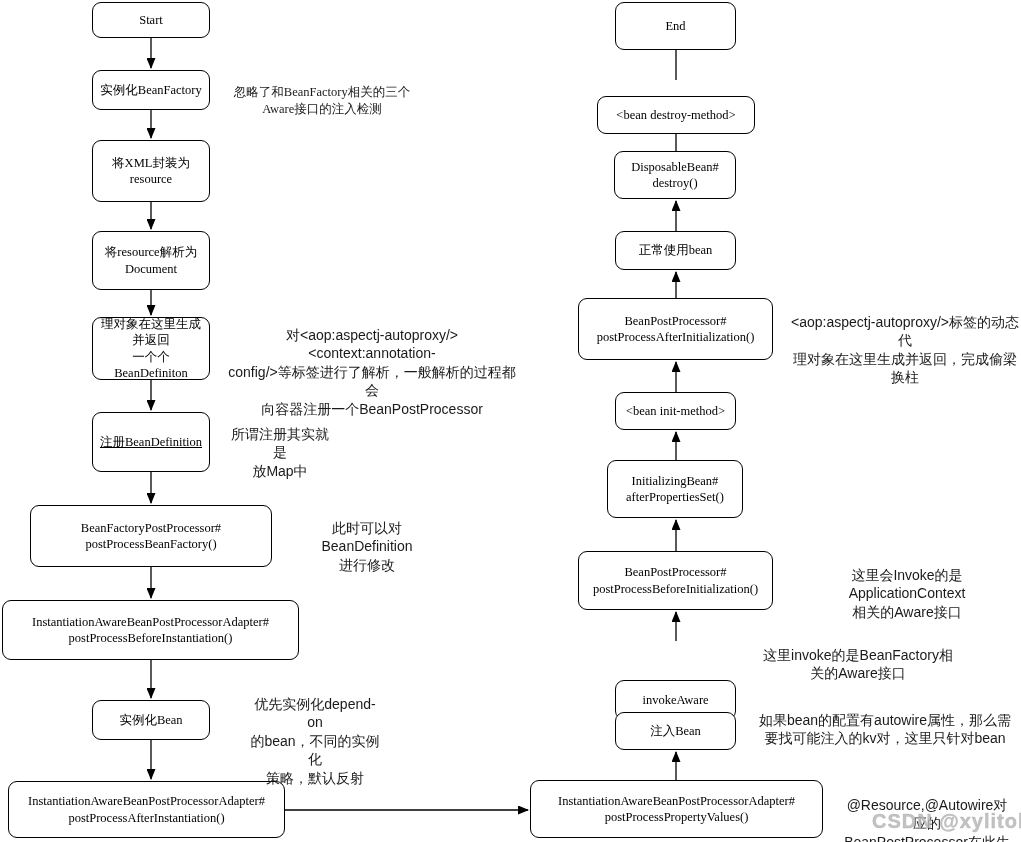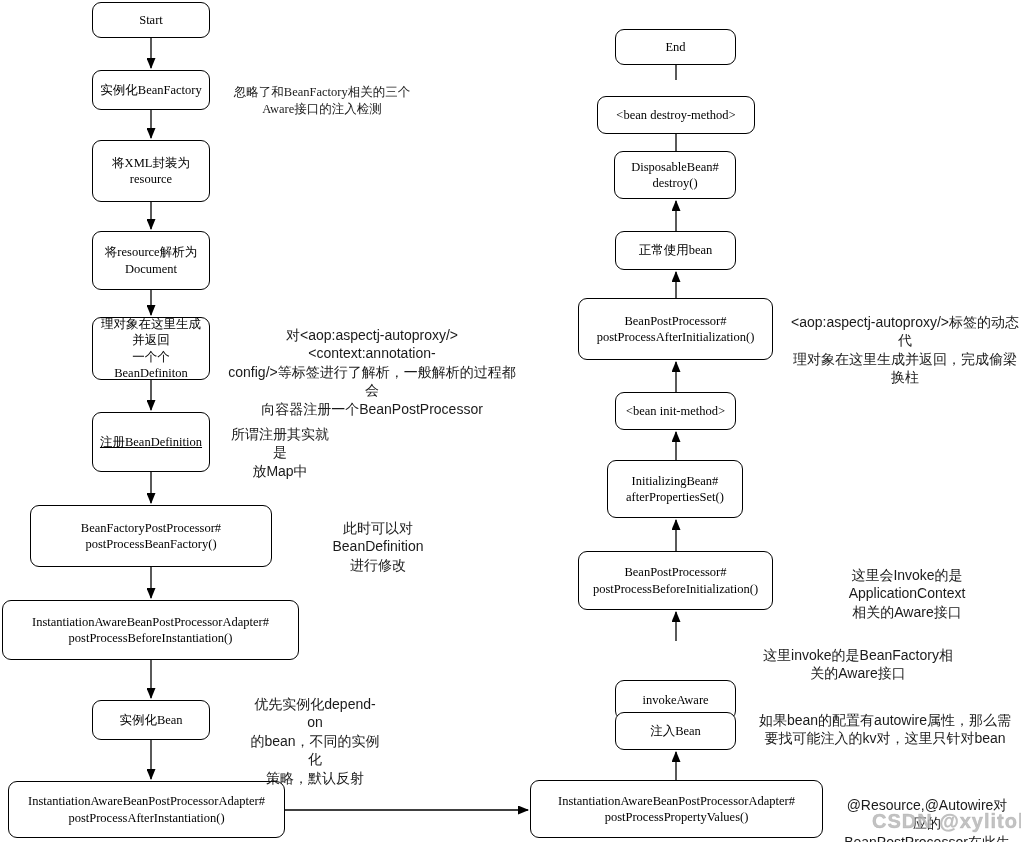--- a/index.html
+++ b/index.html
@@ -74,21 +74,21 @@
 BeanDefiniton</div>
   <div class="node" style="left:92px;top:412px;width:118px;height:60px;text-decoration:underline;">注册BeanDefinition</div>
   <div class="node" style="left:30px;top:505px;width:242px;height:62px;">BeanFactoryPostProcessor#
 postProcessBeanFactory()</div>
   <div class="node" style="left:2px;top:600px;width:297px;height:60px;">InstantiationAwareBeanPostProcessorAdapter#
 postProcessBeforeInstantiation()</div>
   <div class="node" style="left:92px;top:700px;width:118px;height:40px;">实例化Bean</div>
   <div class="node" style="left:8px;top:781px;width:277px;height:57px;">InstantiationAwareBeanPostProcessorAdapter#
 postProcessAfterInstantiation()</div>
 
-  <div class="node" style="left:615px;top:2px;width:121px;height:36px;margin-top:27px;">End</div>
+  <div class="node" style="left:615px;top:2px;width:121px;height:48px;">End</div>
   <div class="node" style="left:597px;top:80px;width:158px;height:38px;margin-top:16px;">&lt;bean destroy-method&gt;</div>
   <div class="node" style="left:615px;top:231px;width:121px;height:39px;">正常使用bean</div>
   <div class="node" style="left:614px;top:151px;width:122px;height:48px;">DisposableBean#
 destroy()</div>
   <div class="node" style="left:578px;top:298px;width:195px;height:62px;">BeanPostProcessor#
 postProcessAfterInitialization()</div>
   <div class="node" style="left:615px;top:392px;width:121px;height:38px;">&lt;bean init-method&gt;</div>
   <div class="node" style="left:607px;top:460px;width:136px;height:58px;">InitializingBean#
 afterPropertiesSet()</div>
   <div class="node" style="left:578px;top:551px;width:195px;height:59px;">BeanPostProcessor#
@@ -98,21 +98,21 @@
   <div class="node" style="left:530px;top:780px;width:293px;height:58px;">InstantiationAwareBeanPostProcessorAdapter#
 postProcessPropertyValues()</div>
 
   <div class="note serif" style="left:222px;top:84px;width:200px;">忽略了和BeanFactory相关的三个
 Aware接口的注入检测</div>
   <div class="note" style="left:226px;top:326px;width:292px;">对&lt;aop:aspectj-autoproxy/&gt;&lt;context:annotation-
 config/&gt;等标签进行了解析，一般解析的过程都会
 向容器注册一个BeanPostProcessor</div>
   <div class="note" style="left:225px;top:425px;width:110px;">所谓注册其实就是
 放Map中</div>
-  <div class="note" style="left:304px;top:519px;width:148px;">此时可以对BeanDefinition
+  <div class="note" style="left:293px;top:519px;width:148px;">此时可以对BeanDefinition
 进行修改</div>
   <div class="note" style="left:250px;top:695px;width:130px;">优先实例化depend-on
 的bean，不同的实例化
 策略，默认反射</div>
   <div class="note" style="left:789px;top:313px;width:232px;">&lt;aop:aspectj-autoproxy/&gt;标签的动态代
 理对象在这里生成并返回，完成偷梁换柱</div>
   <div class="note" style="left:802px;top:566px;width:210px;">这里会Invoke的是ApplicationContext
 相关的Aware接口</div>
   <div class="note" style="left:758px;top:646px;width:200px;">这里invoke的是BeanFactory相
 关的Aware接口</div>

